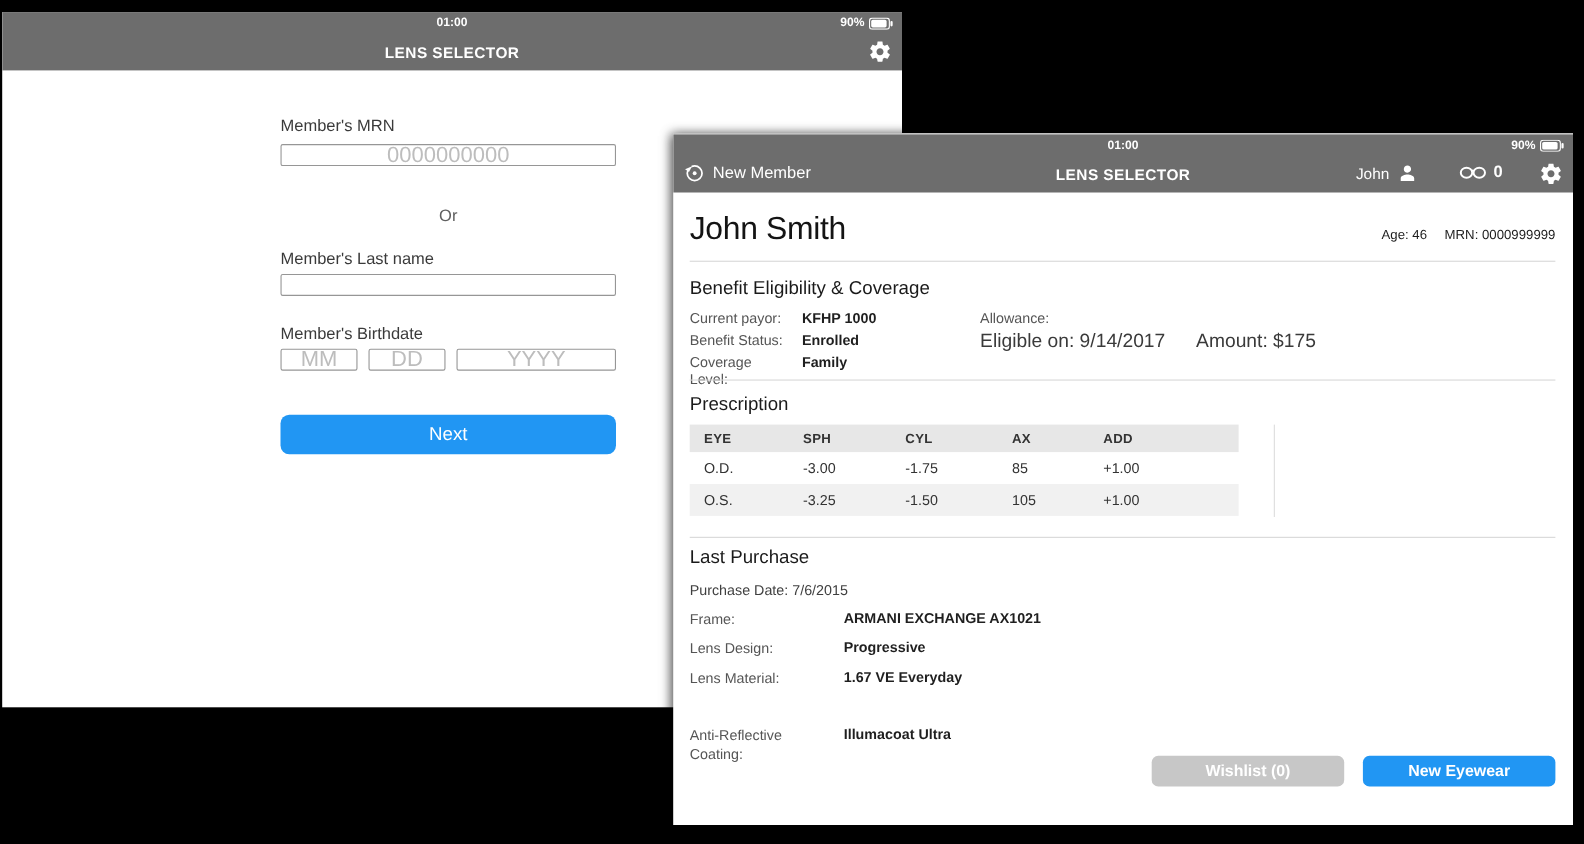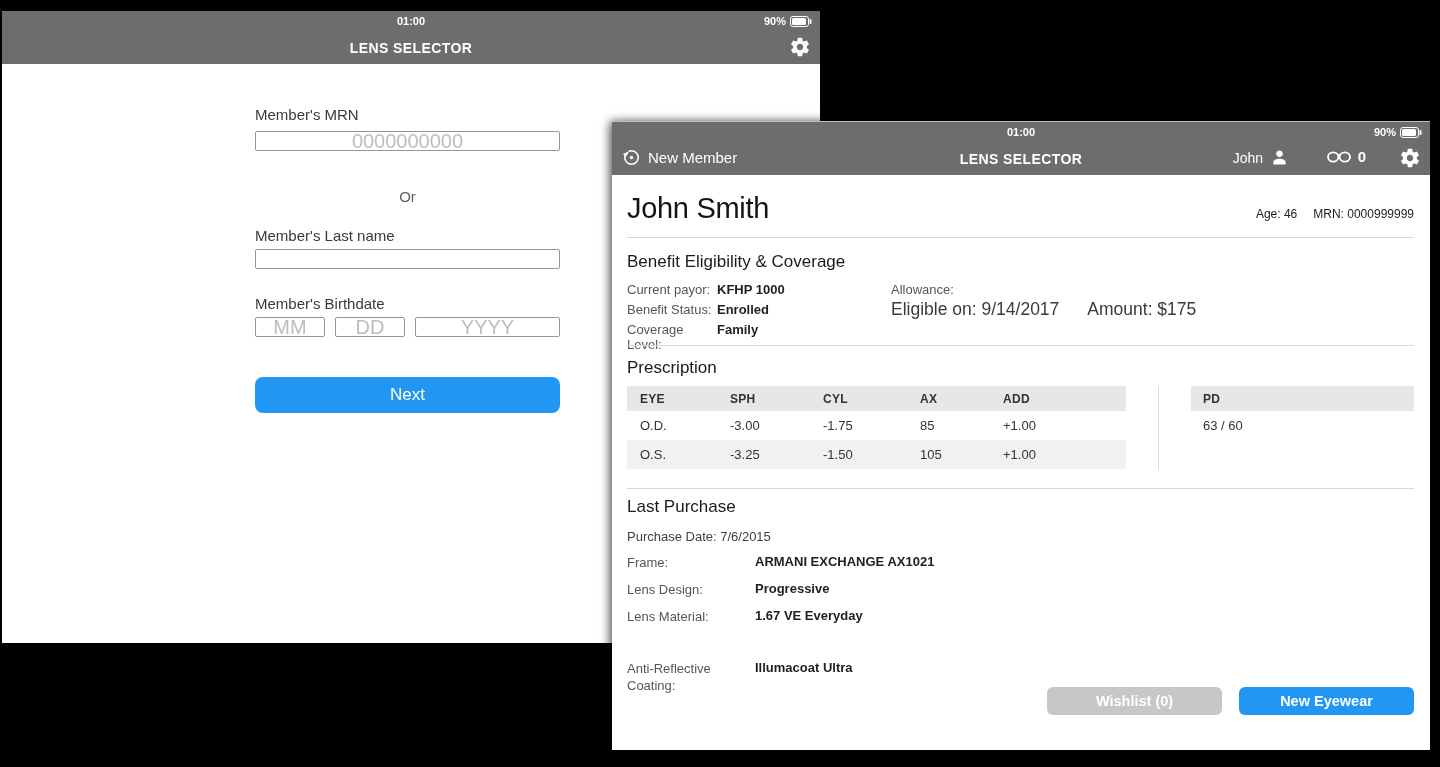--- a/index.html
+++ b/index.html
@@ -45,21 +45,21 @@
   .lbl-last { top:121px; } .inp-last { top:143px; }
   .lbl-birth { top:189px; }
   .inp-mm   { top:211px; left:0;     width:70px  !important; }
   .inp-dd   { top:211px; left:80px;  width:70px  !important; }
   .inp-yyyy { top:211px; left:160px; width:145px !important; }
   .next-btn { position:absolute; top:271px; left:0; width:100%; height:36px;
               background:#2196f3; color:#fff; border:none; border-radius:8px;
               font-size:17px; font-family:"Liberation Sans", sans-serif; cursor:pointer; }
 
   
-  .abs { position:absolute; }
+  .abs { position:absolute;gap:12px; }
   .name-row { left:15px; right:16px; top:70px; display:flex; align-items:baseline; }
   .member-name { font-size:29px; color:#141414; letter-spacing:-.3px; }
   .member-meta { margin-left:auto; display:flex; gap:16px; font-size:12px; color:#1d1d1d; }
   .divider { left:15px; right:16px; height:1px; background:#d8d8d8; }
   .sec-title { left:15px; font-size:17px; color:#1a1a1a; }
 
   .kv-label { font-size:13px; color:#555; }
   .kv-value { font-size:13px; color:#1f1f1f; font-weight:bold; }
   .benefit-row { left:15px; display:flex; }
   .benefit-row .kv-label { width:90px; }
@@ -237,24 +237,20 @@
       </div>
       <div class="rx-grid rx-row alt">
         <span>O.S.</span>
         <span>-3.25</span>
         <span>-1.50</span>
         <span>105</span>
         <span>+1.00</span>
       </div>
     </div>
     <div class="abs rx-vsep"></div>
-    <div class="abs pd-table">
-      <div class="pd-head">PD</div>
-      <div class="pd-val">63 / 60</div>
-    </div>
     <div class="abs divider" style="top:366px;"></div>
 
     <div class="abs sec-title" style="top:375px;">Last Purchase</div>
     <div class="abs lp-date" style="top:407px;">Purchase Date: 7/6/2015</div>
     <div class="abs lp-row" style="top:432px;">
       <span class="kv-label">Frame:</span>
       <span class="kv-value">ARMANI EXCHANGE AX1021</span>
     </div>
     <div class="abs lp-row" style="top:459px;">
       <span class="kv-label">Lens Design:</span>

